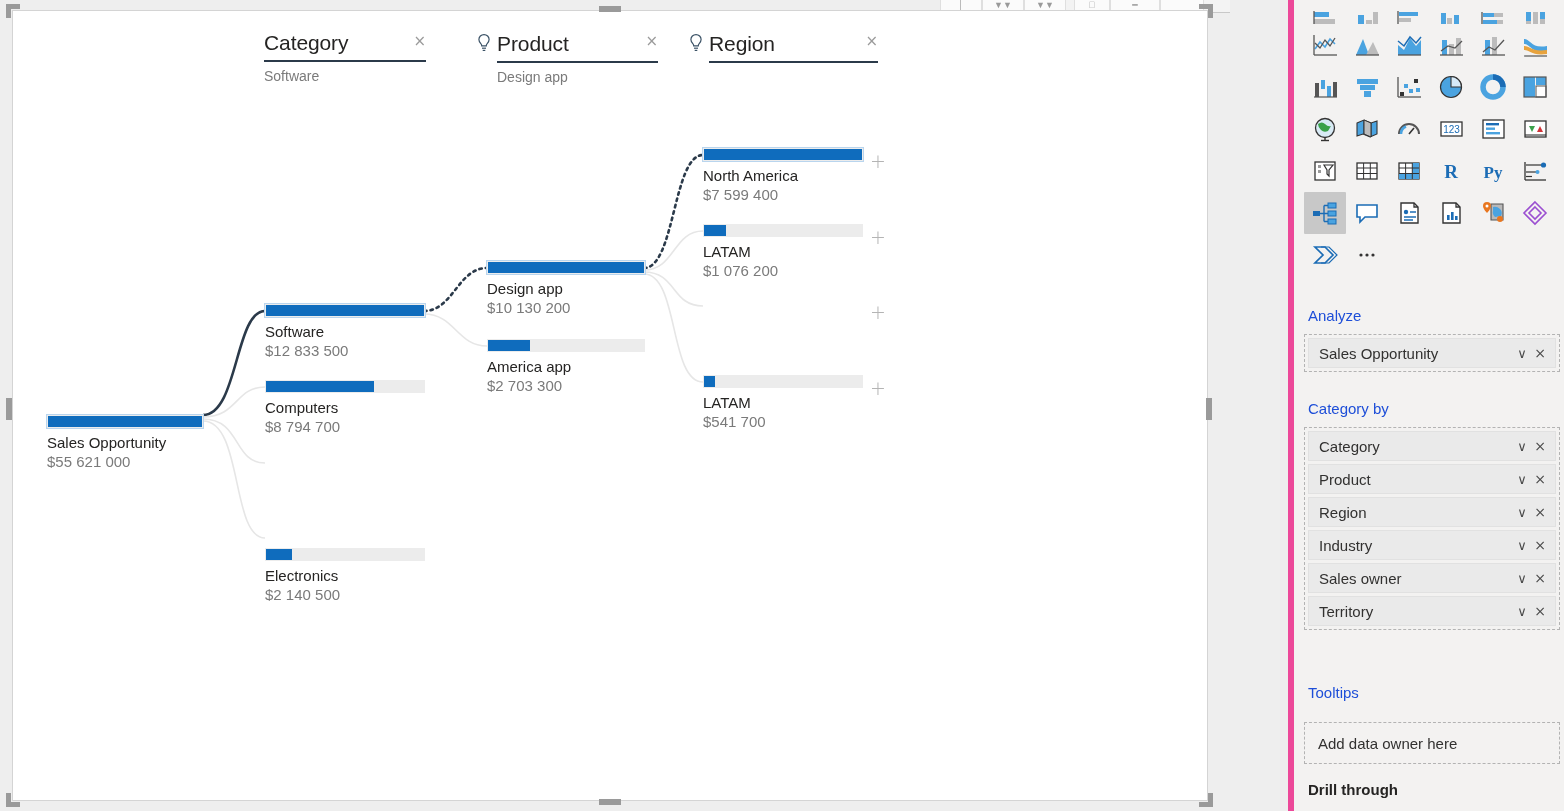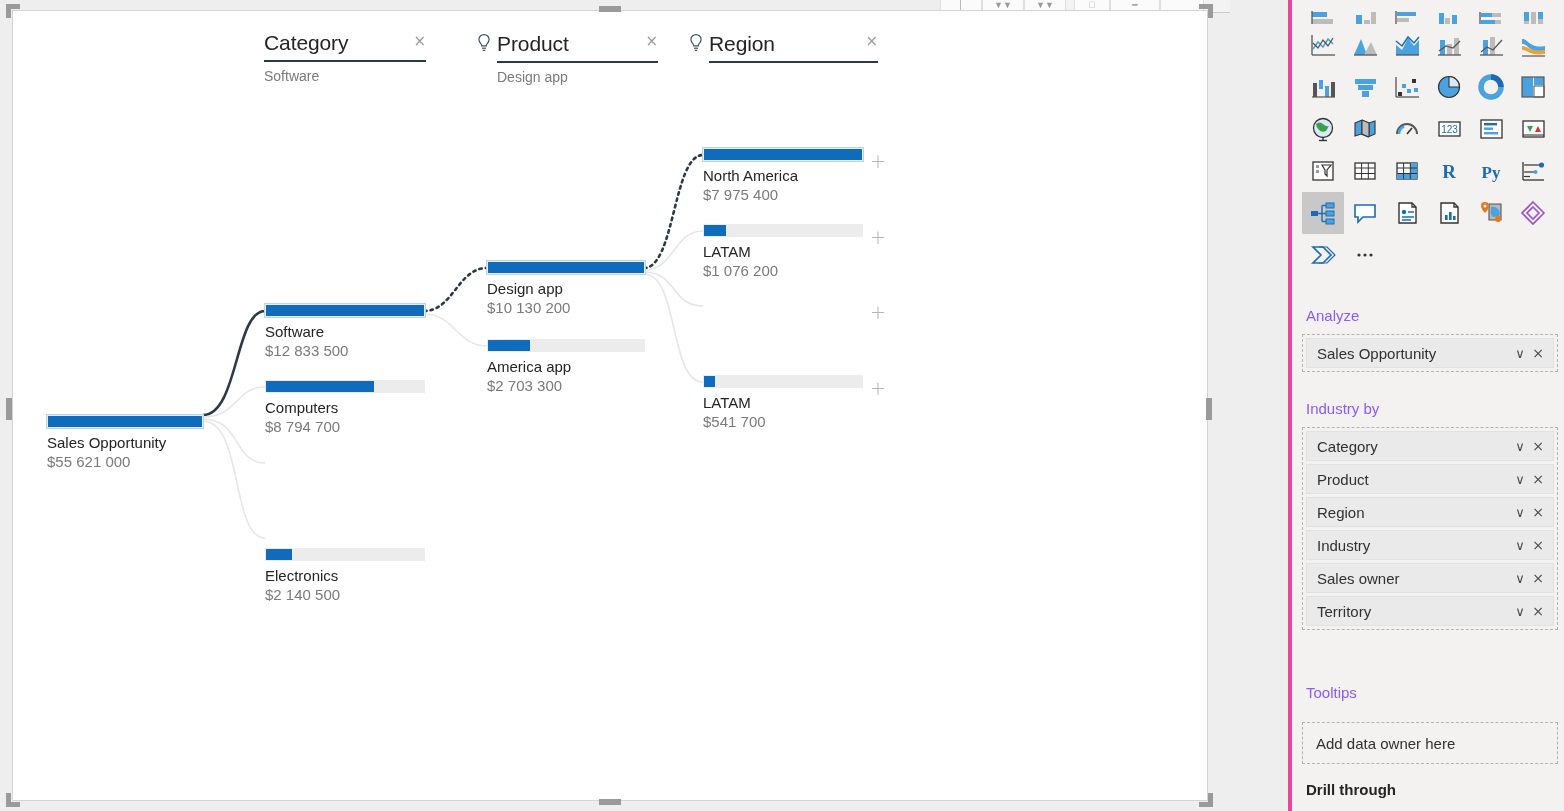--- a/index.html
+++ b/index.html
@@ -111,35 +111,35 @@
     line-height: 1.15;
   }
   .expand-plus {
     position: absolute; font-size: 19px; color: #b4b4b4; line-height: 1;
     cursor: pointer; font-family: "DejaVu Sans", sans-serif; font-weight: 300;
   }
 
   
   .right-panel {
     position: absolute; left: 1288px; top: 0; width: 276px; height: 811px;
-    background: #f3f2f1; border-left: 4px solid #ec4899;
+    background: #f3f2f1; border-left: 6px solid #ec4899;
   }
   .viz-gallery {
     position: absolute; left: 10px; top: 0; width: 256px; padding-top: 0;
   }
   .viz-row { display: flex; gap: 0; }
   .viz-cell {
     width: 42px; height: 42px; display: flex; align-items: center; justify-content: center;
     cursor: pointer; border-radius: 1px;
   }
   .viz-cell.selected { background: #c8c8c8; }
   .viz-cell svg { display: block; }
 
   .panel-section-title {
-    position: absolute; font-size: 15px; color: #8b5cf6; left: 14px;
+    position: absolute; font-size: 15px; color: #1d4ed8; left: 14px;
   }
   .well {
     position: absolute; left: 10px; width: 256px;
     border: 1px dashed #b3b3b3; background: #f3f2f1;
     padding: 3px;
   }
   .field-pill {
     height: 30px; background: #eaeaea; border: 1px solid #e1e1e1;
     display: flex; align-items: center; padding: 0 6px 0 10px;
     margin-bottom: 3px; font-size: 15px; color: #323130; cursor: pointer;
@@ -295,21 +295,21 @@
       </div>
       <div class="node-label">America app</div>
       <div class="node-value">$2 703 300</div>
     </div>
 
     <div class="node" style="left:690px; top:137px; width:160px;">
       <div class="bar-track selected">
         <div class="bar-fill" style="width:100%;"></div>
       </div>
       <div class="node-label">North America</div>
-      <div class="node-value">$7 975 400</div>
+      <div class="node-value">$7 599 400</div>
     </div>
     <div class="expand-plus" style="left:857px; top:141px;">+</div>
 
     <div class="node" style="left:690px; top:213px; width:160px;">
       <div class="bar-track">
         <div class="bar-fill" style="width:14.2%;"></div>
       </div>
       <div class="node-label">LATAM</div>
       <div class="node-value">$1 076 200</div>
     </div>
@@ -664,21 +664,21 @@
 
     <div class="panel-section-title" style="top:307px;">Analyze</div>
     <div class="well" style="top:334px;">
       <div class="field-pill">
         <span class="fp-label">Sales Opportunity</span>
         <span class="fp-chevron">∨</span>
         <span class="fp-x">×</span>
       </div>
     </div>
 
-    <div class="panel-section-title" style="top:400px;">Industry by</div>
+    <div class="panel-section-title" style="top:400px;">Category by</div>
     <div class="well" style="top:427px;">
       <div class="field-pill">
         <span class="fp-label">Category</span>
         <span class="fp-chevron">∨</span>
         <span class="fp-x">×</span>
       </div>
       <div class="field-pill">
         <span class="fp-label">Product</span>
         <span class="fp-chevron">∨</span>
         <span class="fp-x">×</span>

